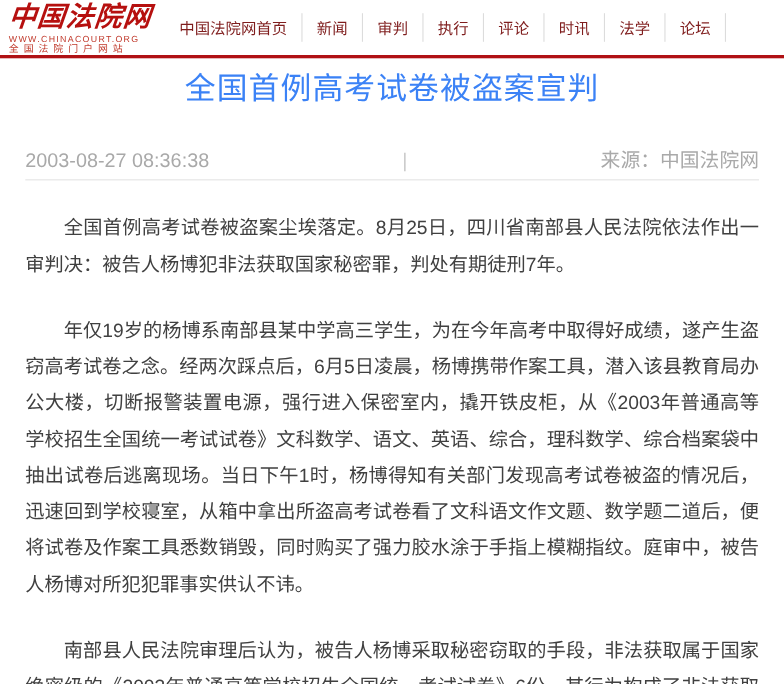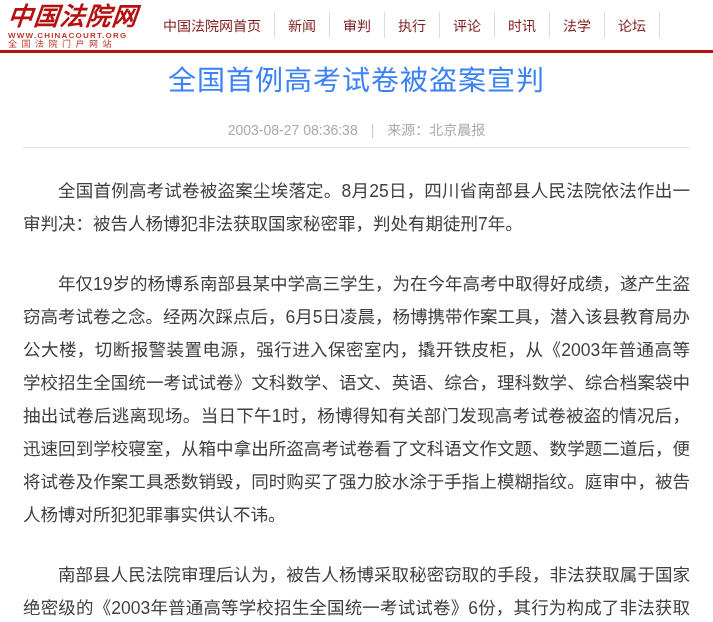--- a/index.html
+++ b/index.html
@@ -36,21 +36,21 @@
     font-weight: bold;
     font-size: 25px;
     letter-spacing: 1px;
     color: #b6100f;
     transform: skewX(-6deg);
     display: inline-block;
     white-space: nowrap;
   }
   .logo-url {
     font-size: 8px;
-    font-weight: bold;
+    font-weight: normal;
     color: #c0392b;
     letter-spacing: 1.2px;
     margin-top: 3px;
   }
   .logo-tagline {
     font-size: 9px;
     color: #c0392b;
     letter-spacing: 4.5px;
     margin-top: 0;
     white-space: nowrap;
@@ -78,26 +78,26 @@
     margin-top: 11px;
     text-align: center;
     font-size: 28px;
     font-weight: 400;
     line-height: 34px;
     color: #3b82f6;
     letter-spacing: 1px;
   }
 
   .article-meta {
-    margin-top: 24px;
+    margin-top: 40px;
     display: flex;
-    justify-content: center;
+    justify-content: space-between;
     align-items: center;
     gap: 13px;
-    font-size: 14px;
+    font-size: 18px;
     line-height: 16px;
     color: #a9a9a9;
   }
   .meta-sep { color: #cccccc; }
 
   .meta-divider {
     border: none;
     border-top: 1px solid #e3e3e3;
     margin-top: 9px;
   }
@@ -135,21 +135,21 @@
       </ul>
     </nav>
   </header>
 
   <main class="article">
     <h1 class="article-title">全国首例高考试卷被盗案宣判</h1>
 
     <div class="article-meta">
       <span>2003-08-27 08:36:38</span>
       <span class="meta-sep">|</span>
-      <span>来源：北京晨报</span>
+      <span>来源：中国法院网</span>
     </div>
 
     <hr class="meta-divider">
 
     <div class="article-body">
       <p>全国首例高考试卷被盗案尘埃落定。8月25日，四川省南部县人民法院依法作出一审判决：被告人杨博犯非法获取国家秘密罪，判处有期徒刑7年。</p>
       <p>年仅19岁的杨博系南部县某中学高三学生，为在今年高考中取得好成绩，遂产生盗窃高考试卷之念。经两次踩点后，6月5日凌晨，杨博携带作案工具，潜入该县教育局办公大楼，切断报警装置电源，强行进入保密室内，撬开铁皮柜，从《2003年普通高等学校招生全国统一考试试卷》文科数学、语文、英语、综合，理科数学、综合档案袋中抽出试卷后逃离现场。当日下午1时，杨博得知有关部门发现高考试卷被盗的情况后，迅速回到学校寝室，从箱中拿出所盗高考试卷看了文科语文作文题、数学题二道后，便将试卷及作案工具悉数销毁，同时购买了强力胶水涂于手指上模糊指纹。庭审中，被告人杨博对所犯犯罪事实供认不讳。</p>
       <p>南部县人民法院审理后认为，被告人杨博采取秘密窃取的手段，非法获取属于国家绝密级的《2003年普通高等学校招生全国统一考试试卷》6份，其行为构成了非法获取国家秘密罪，且属情节严重，应依法从重处罚。</p>
     </div>
   </main>

